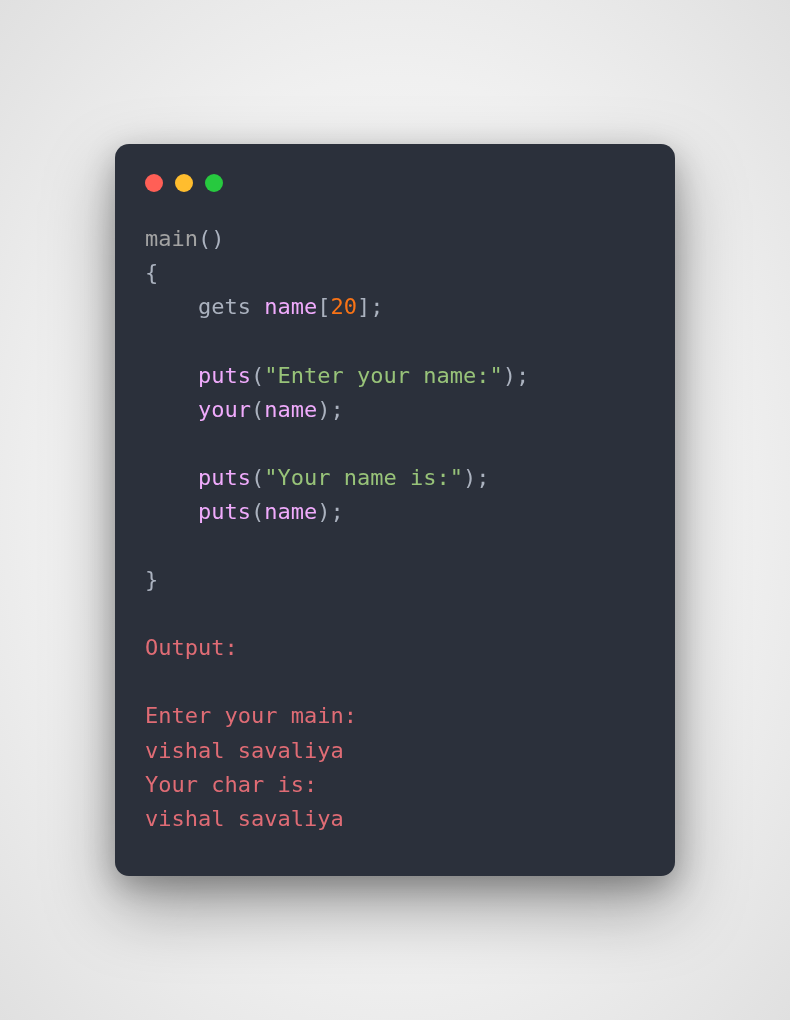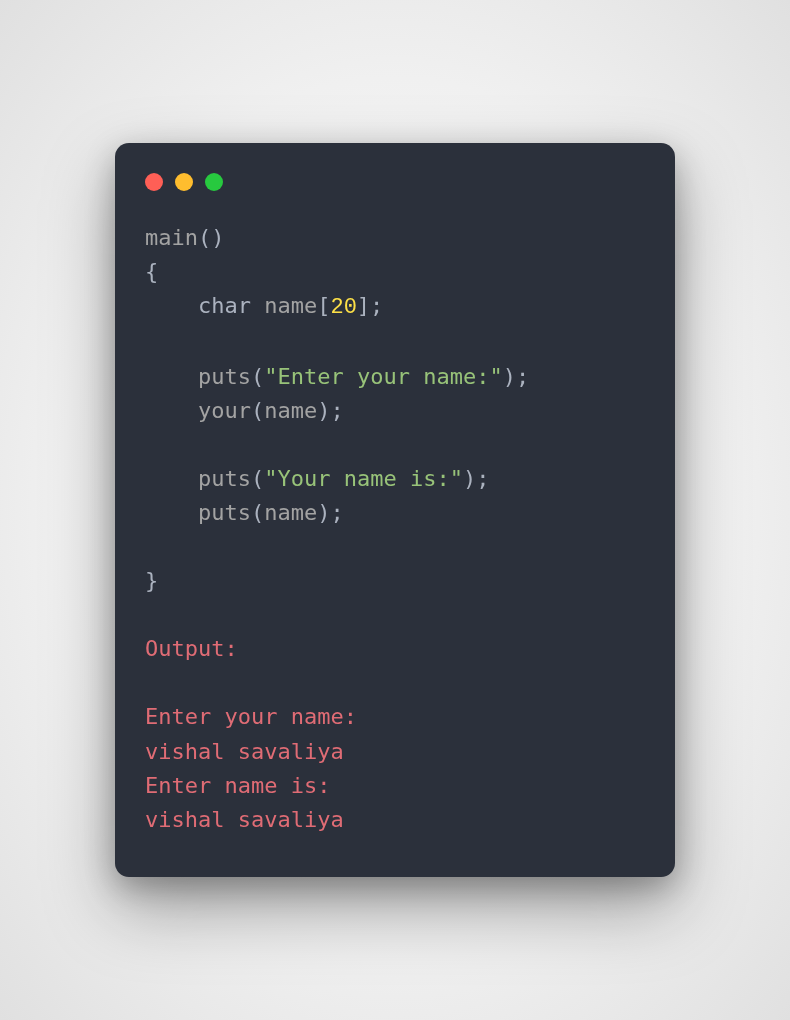--- a/index.html
+++ b/index.html
@@ -46,46 +46,46 @@
       font-size: 22px;
       line-height: 1.55;
       white-space: pre;
       color: #abb2bf;
     }
     
     .tk-func { color: #a3a3a3; }
     .tk-punct { color: #abb2bf; }
     .tk-brace { color: #abb2bf; }
     .tk-keyword { color: #abb2bf; }
-    .tk-ident { color: #a3a3a3; }
-    .tk-num { color: #fde047; font-family: Liberation Mono, monospace; }
+    .tk-ident { color: #f0abfc; }
+    .tk-num { color: #f97316; }
     .tk-string { color: #98c379; }
     .tk-output { color: #e06c75; }
   </style>
 </head>
 <body>
 
 <div class="window">
   <div class="titlebar">
     <div class="dot red"></div>
     <div class="dot yellow"></div>
     <div class="dot green"></div>
   </div>
 
   <div class="code"><span class="tk-func">main</span><span class="tk-punct">(</span><span class="tk-punct">)</span>
 <span class="tk-brace">{</span>
-    <span class="tk-keyword">char</span> <span class="tk-ident">name</span><span class="tk-punct">[</span><span class="tk-num">20</span><span class="tk-punct">]</span><span class="tk-punct">;</span>
+    <span class="tk-keyword">gets</span> <span class="tk-ident">name</span><span class="tk-punct">[</span><span class="tk-num">20</span><span class="tk-punct">]</span><span class="tk-punct">;</span>
 
     <span class="tk-ident">puts</span><span class="tk-punct">(</span><span class="tk-string">"Enter your name:"</span><span class="tk-punct">)</span><span class="tk-punct">;</span>
     <span class="tk-ident">your</span><span class="tk-punct">(</span><span class="tk-ident">name</span><span class="tk-punct">)</span><span class="tk-punct">;</span>
 
     <span class="tk-ident">puts</span><span class="tk-punct">(</span><span class="tk-string">"Your name is:"</span><span class="tk-punct">)</span><span class="tk-punct">;</span>
     <span class="tk-ident">puts</span><span class="tk-punct">(</span><span class="tk-ident">name</span><span class="tk-punct">)</span><span class="tk-punct">;</span>
 
 <span class="tk-brace">}</span>
 
 <span class="tk-output">Output:</span>
 
-<span class="tk-output">Enter your name:</span>
+<span class="tk-output">Enter your main:</span>
 <span class="tk-output">vishal savaliya</span>
-<span class="tk-output">Enter name is:</span>
+<span class="tk-output">Your char is:</span>
 <span class="tk-output">vishal savaliya</span></div>
 </div>
 
 </body></html>

